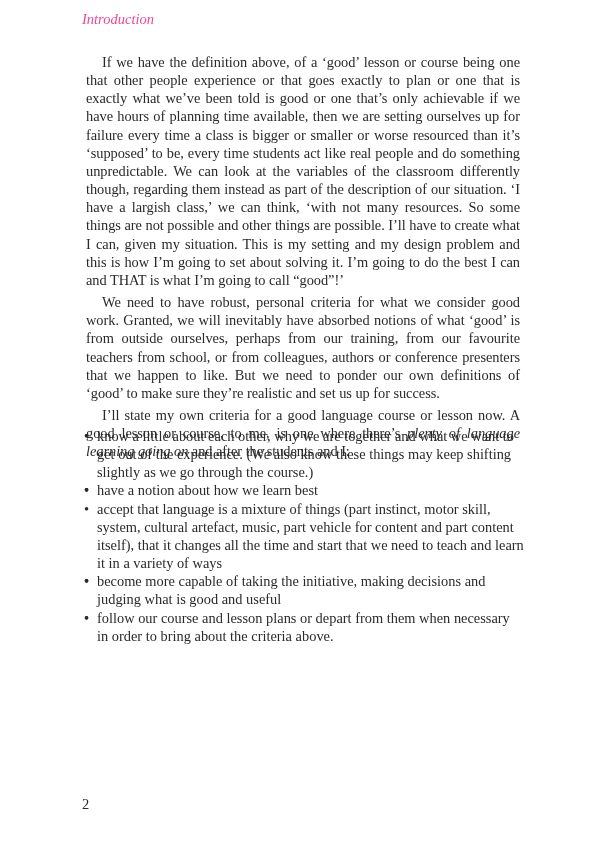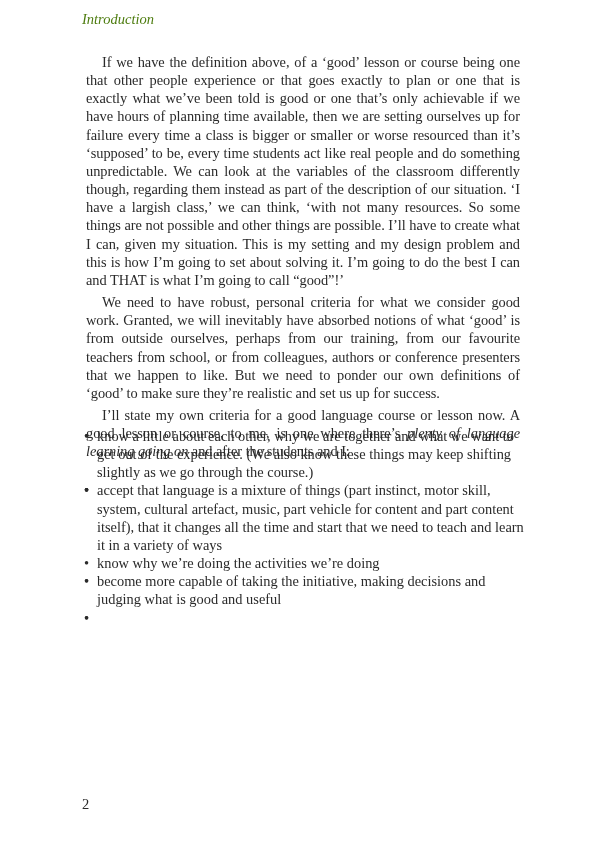--- a/index.html
+++ b/index.html
@@ -21,21 +21,21 @@
     top: 0;
     width: 442px;
   }
   .running-head {
     position: absolute;
     top: 10px;
     left: 0;
     font-style: italic;
     font-size: 14.5px;
     line-height: 18px;
-    color: #4d7c0f;
+    color: #ec4899;
   }
   .body-text {
     position: absolute;
     top: 49px;
     left: 0;
     width: 442px;
     font-size: 14.4px;
     line-height: 18.15px;
     text-align: justify;
     letter-spacing: -0.05px;
@@ -89,23 +89,23 @@
     <p>If we have the definition above, of a ‘good’ lesson or course being one that other people experience or that goes exactly to plan or one that is exactly what we’ve been told is good or one that’s only achievable if we have hours of planning time available, then we are setting ourselves up for failure every time a class is bigger or smaller or worse resourced than it’s ‘supposed’ to be, every time students act like real people and do something unpredictable. We can look at the variables of the classroom differently though, regarding them instead as part of the description of our situation. ‘I have a largish class,’ we can think, ‘with not many resources. So some things are not possible and other things are possible. I’ll have to create what I can, given my situation. This is my setting and my design problem and this is how I’m going to set about solving it. I’m going to do the best I can and THAT is what I’m going to call “good”!’</p>
     <p>We need to have robust, personal criteria for what we consider good work. Granted, we will inevitably have absorbed notions of what ‘good’ is from outside ourselves, perhaps from our training, from our favourite teachers from school, or from colleagues, authors or conference presenters that we happen to like. But we need to ponder our own definitions of ‘good’ to make sure they’re realistic and set us up for success.</p>
     <p class="last-line-left"><span>I’ll state my own criteria for a good language course or lesson now. A good lesson or course, to me, is one where there’s </span><em>plenty of language learning going on</em><span> and after the students and I:</span></p>
   </div>
 
   <ul class="bullets">
     <li><span class="bullet-dot">•</span></li>
     <li><span class="bullet-dot">•</span><span>know a little about each other, why we are together and what we want to get out of the experience. (We also know these things may keep shifting slightly as we go through the course.)</span></li>
     <li><span class="bullet-dot">•</span></li>
     <li><span class="bullet-dot">•</span></li>
+    <li><span class="bullet-dot">•</span><span>have a notion about how we learn best</span></li>
+    <li><span class="bullet-dot">•</span><span>accept that language is a mixture of things (part instinct, motor skill, system, cultural artefact, music, part vehicle for content and part content itself), that it changes all the time and start that we need to teach and learn it in a variety of ways</span></li>
     <li><span class="bullet-dot">•</span></li>
-    <li><span class="bullet-dot">•</span><span>accept that language is a mixture of things (part instinct, motor skill, system, cultural artefact, music, part vehicle for content and part content itself), that it changes all the time and start that we need to teach and learn it in a variety of ways</span></li>
-    <li><span class="bullet-dot">•</span><span>know why we’re doing the activities we’re doing</span></li>
     <li><span class="bullet-dot">•</span></li>
     <li><span class="bullet-dot">•</span><span>become more capable of taking the initiative, making decisions and judging what is good and useful</span></li>
     <li><span class="bullet-dot">•</span></li>
-    <li><span class="bullet-dot">•</span></li>
+    <li><span class="bullet-dot">•</span><span>follow our course and lesson plans or depart from them when necessary in order to bring about the criteria above.</span></li>
   </ul>
 
   <div class="page-number">2</div>
 </div>
 
 </body></html>

